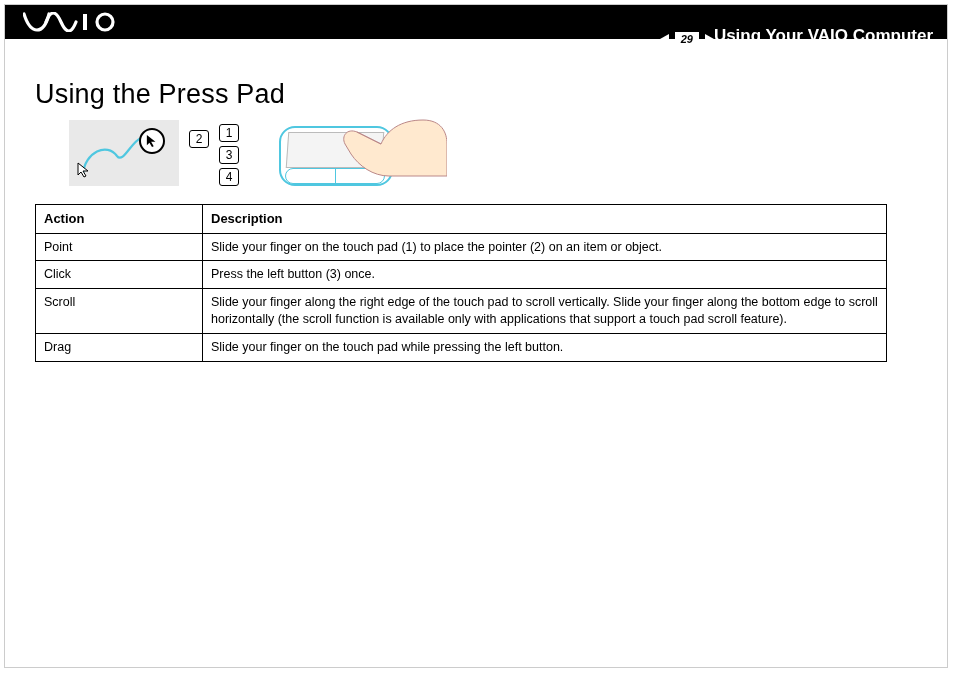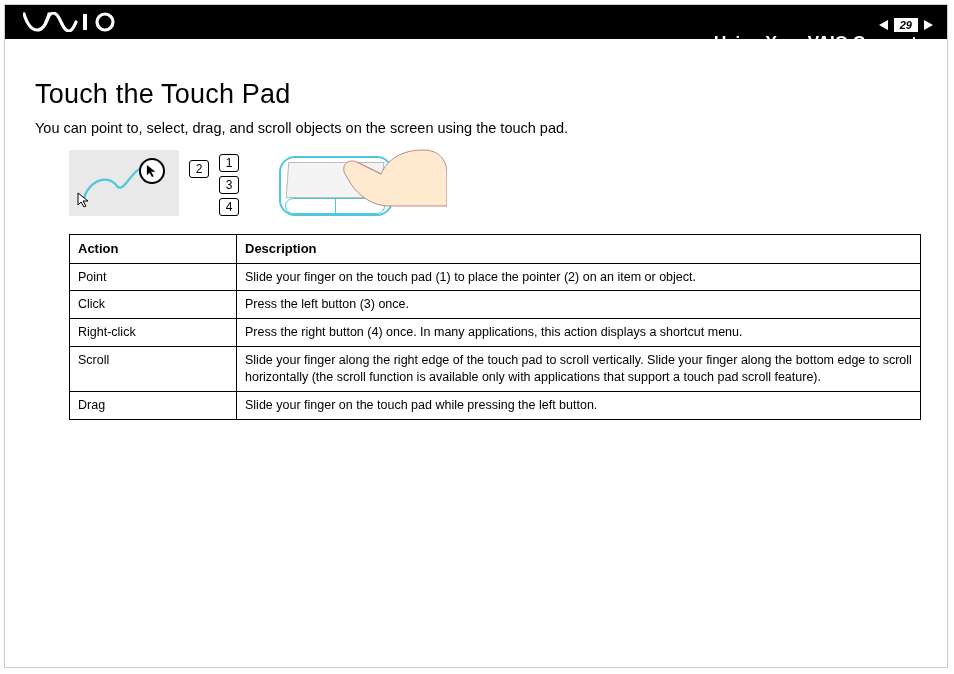--- a/index.html
+++ b/index.html
@@ -25,21 +25,20 @@
     height: 34px;
     display: flex;
     align-items: center;
     justify-content: space-between;
     padding: 0 14px 0 18px;
     box-sizing: border-box;
   }
   .logo svg { display: block; }
   .header-right {
     display: flex;
-    flex-direction: column;
     align-items: flex-end;
     margin-top: 27px;
   }
   .pager {
     display: flex;
     align-items: center;
     gap: 6px;
     font-size: 11px;
     font-style: italic;
     font-weight: bold;
@@ -153,21 +152,20 @@
   }
   .btn-area > div:last-child { border-right:none; }
   .hand {
     position: absolute;
     left: 88px; top: -6px;
     width: 110px; height: 66px;
   }
   table.actions {
     width: 852px;
     border-collapse: collapse;
-    margin-left: 34px;
     font-size: 12.5px;
     padding-left: 10px;
   }
   table.actions th, table.actions td {
     border: 1px solid #000;
     text-align: left;
     vertical-align: top;
     padding: 5px 8px;
     line-height: 1.35;
   }
@@ -198,22 +196,21 @@
       <div class="pager">
         <div class="tri-left"></div>
         <div class="page-num">29</div>
         <div class="tri-right"></div>
       </div>
       <div class="section-label">Using Your VAIO Computer</div>
     </div>
   </div>
 
   <div class="content">
-    <h1 class="title">Touch the Touch Pad</h1>
-    <p class="intro">You can point to, select, drag, and scroll objects on the screen using the touch pad.</p>
+    <h1 class="title">Using the Press Pad</h1>
 
     <div class="figure-row">
       <div class="fig1">
         <svg class="trail" viewBox="0 0 70 44">
           <path d="M2 40 C 4 18, 26 8, 36 22 C 42 30, 50 8, 60 4" stroke="#4fc7e0" stroke-width="2.2" fill="none"></path>
         </svg>
         <svg class="cursor-arrow" width="14" height="16" viewBox="0 0 14 16">
           <path d="M1 1 L1 13 L4 10 L7 15 L9 14 L6 9 L11 9 Z" fill="#fff" stroke="#000" stroke-width="1"></path>
         </svg>
         <div class="cursor-circle">
@@ -255,24 +252,20 @@
       <tbody>
         <tr>
           <td>Point</td>
           <td>Slide your finger on the touch pad (1) to place the pointer (2) on an item or object.</td>
         </tr>
         <tr>
           <td>Click</td>
           <td>Press the left button (3) once.</td>
         </tr>
         <tr>
-          <td>Right-click</td>
-          <td>Press the right button (4) once. In many applications, this action displays a shortcut menu.</td>
-        </tr>
-        <tr>
           <td>Scroll</td>
           <td>Slide your finger along the right edge of the touch pad to scroll vertically. Slide your finger along the bottom edge to scroll horizontally (the scroll function is available only with applications that support a touch pad scroll feature).</td>
         </tr>
         <tr>
           <td>Drag</td>
           <td>Slide your finger on the touch pad while pressing the left button.</td>
         </tr>
       </tbody>
     </table>
   </div>

